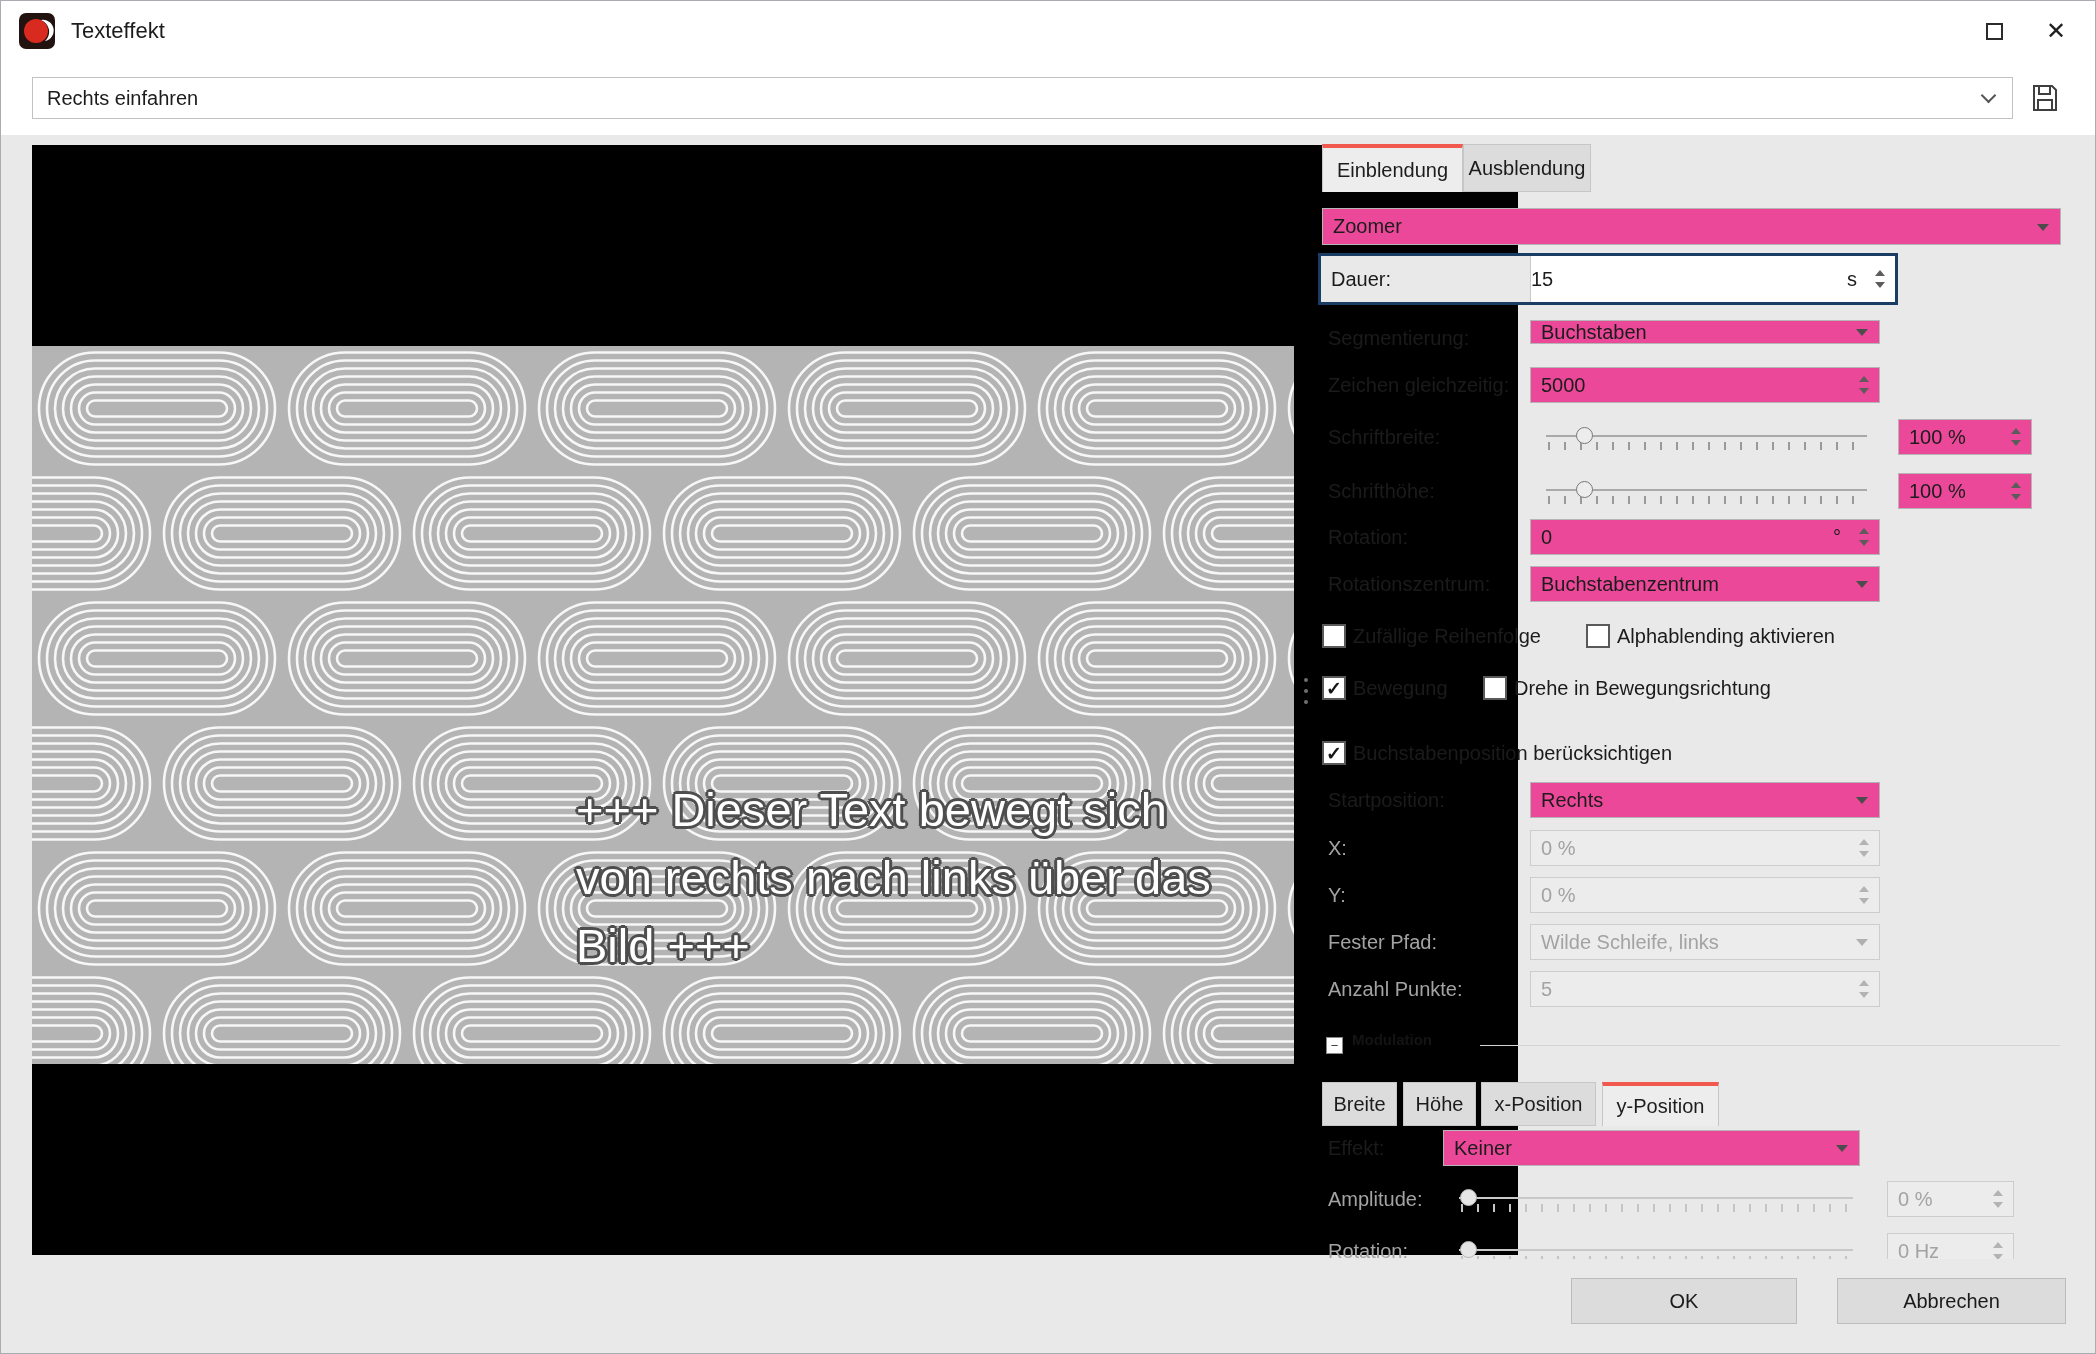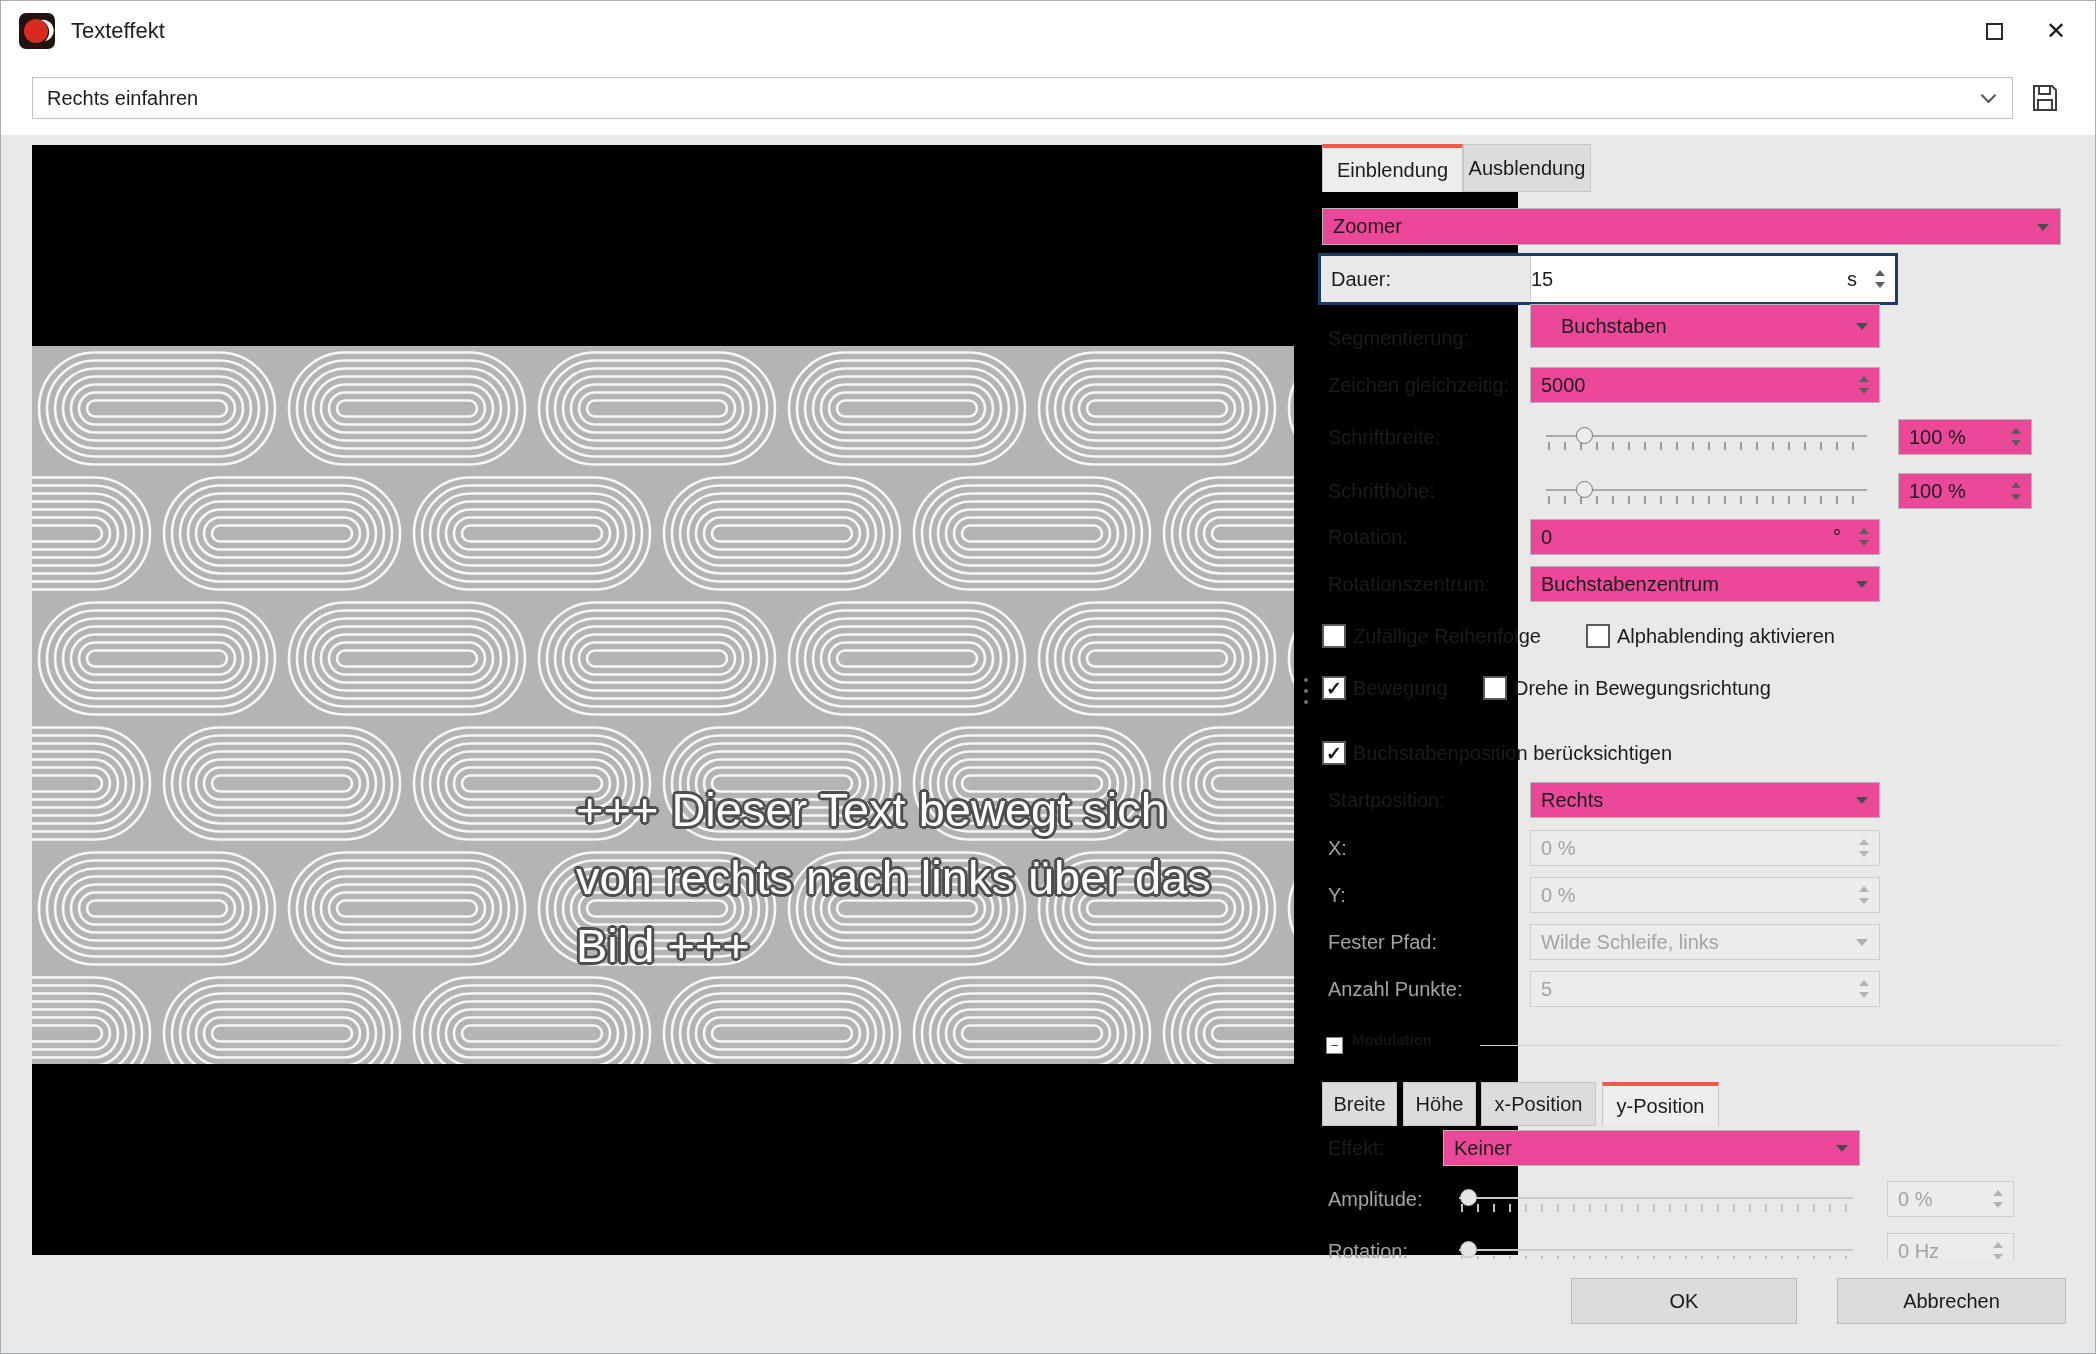--- a/index.html
+++ b/index.html
@@ -166,21 +166,21 @@
         <span class="val">15</span>
         <span class="unit">s</span>
         <span class="spincol">
           <span class="tri-up"></span>
           <span class="tri-dn"></span>
         </span>
       </div>
     </div>
 
     <span class="rlabel" style="top:185px;">Segmentierung:</span>
-    <div class="field" style="left:212px;top:169px;width:350px;height:44px;padding-left:20px;">
+    <div class="field" style="left:212px;top:185px;width:350px;height:24px;">
       <span class="val">Buchstaben</span>
       <span class="ddarrow"></span>
     </div>
 
     <span class="rlabel" style="top:232px;">Zeichen gleichzeitig:</span>
     <div class="field" style="left:212px;top:232px;width:350px;height:36px;">
       <span class="val">5000</span>
       <span class="spincol">
         <span class="tri-up"></span>
         <span class="tri-dn"></span>

